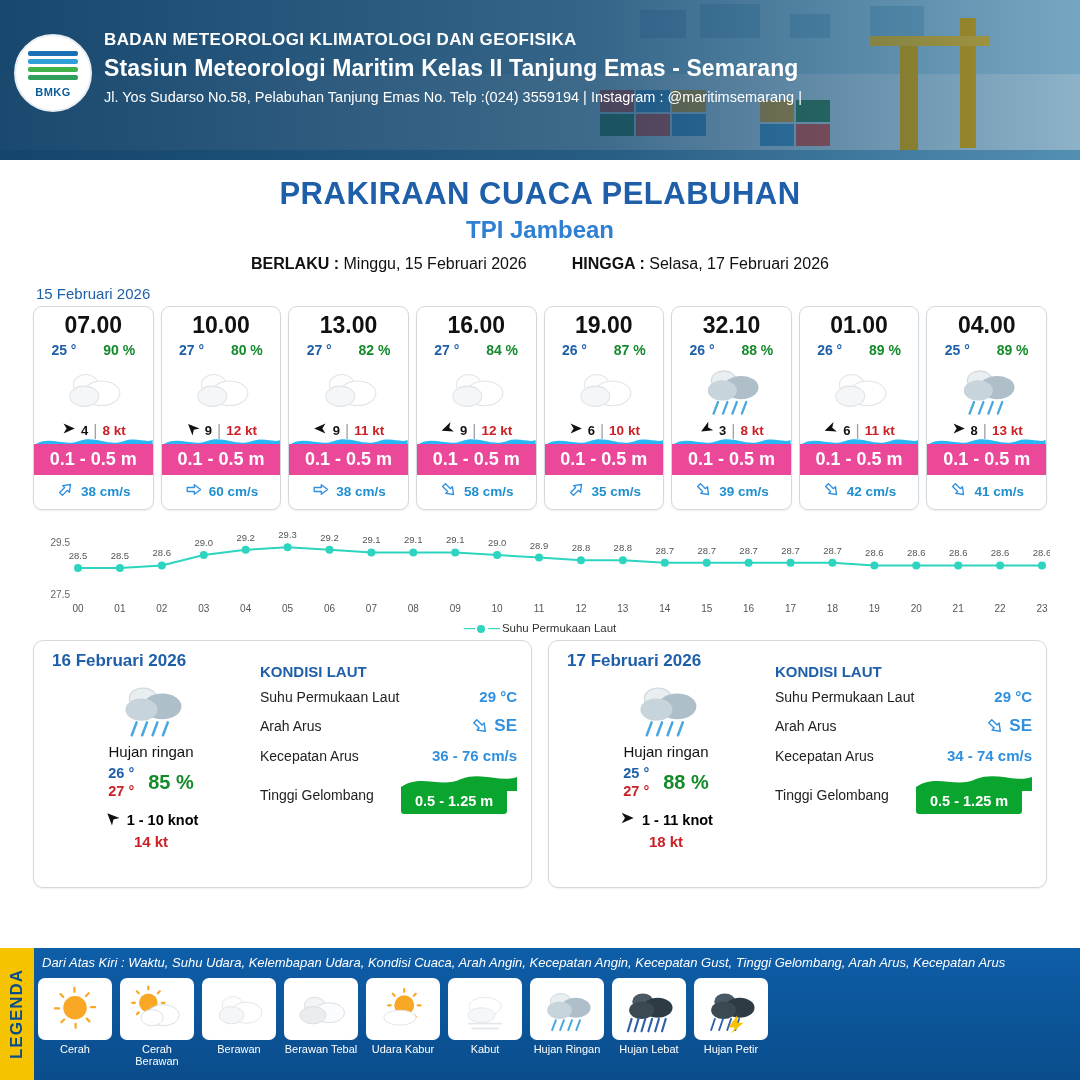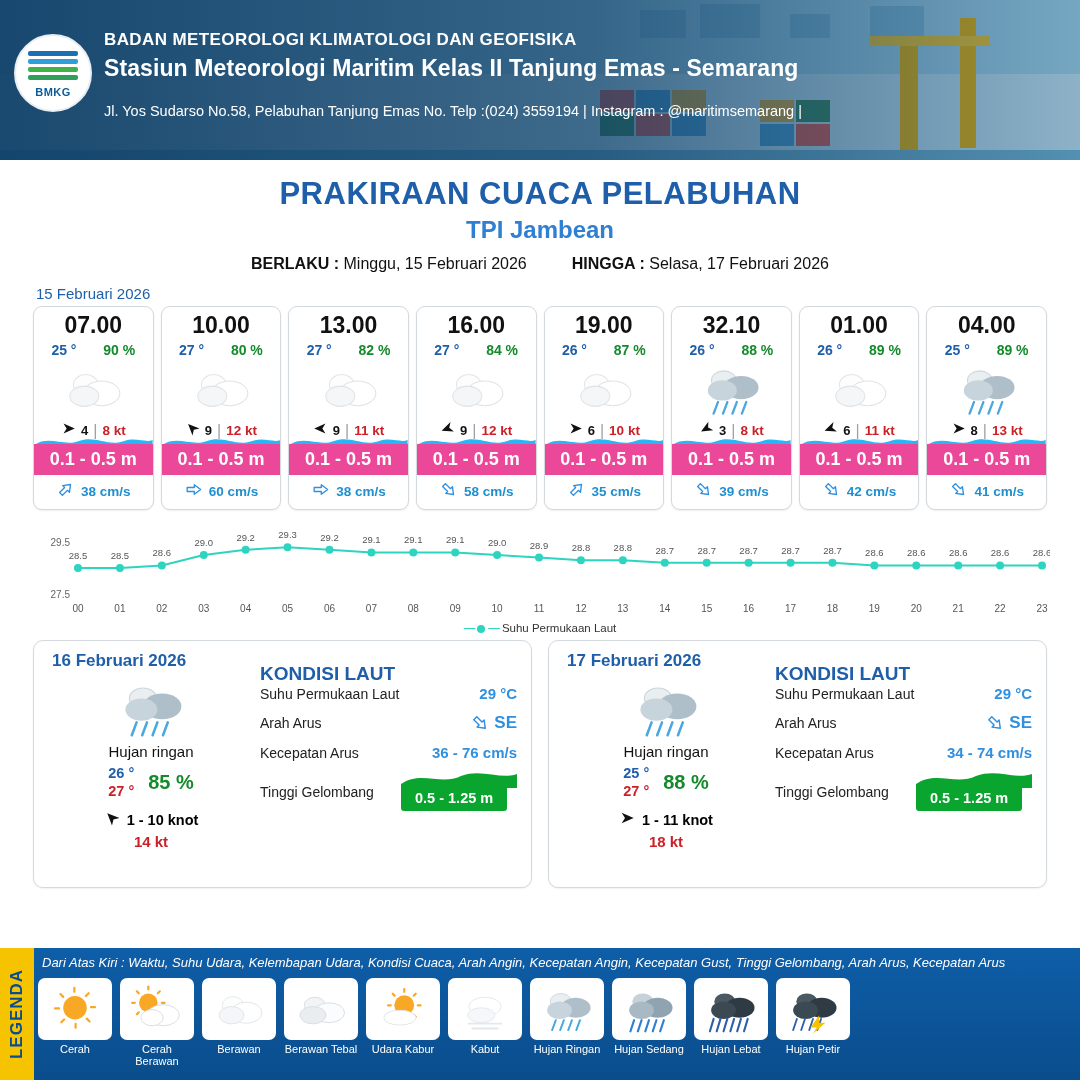--- a/index.html
+++ b/index.html
@@ -28,21 +28,21 @@
     width:78px; height:78px; border-radius:50%;
     background:#ffffff; border:2px solid #e8eef3;
     display:flex; flex-direction:column; align-items:center; justify-content:center;
   }
   .logo-sym { width:50px; height:34px; position:relative; }
   .logo-sym .bar { position:absolute; left:0; width:100%; height:5px; border-radius:2px; }
   .logo-txt { font-size:11px; font-weight:bold; color:#0b5b9a; letter-spacing:0.5px; margin-top:3px;}
   .head-text { position:absolute; left:104px; top:30px; color:#fff; }
   .head-line1 { font-size:17px; font-weight:bold; letter-spacing:0.4px; }
   .head-line2 { font-size:23px; font-weight:bold; margin-top:5px; letter-spacing:0.1px;}
-  .head-line3 { font-size:14.5px; margin-top:21px; }
+  .head-line3 { font-size:14.5px; margin-top:7px; }
 
   
   .title-main {
     text-align:center; margin-top:16px;
     font-size:31px; font-weight:bold; color:#1f5fa9; letter-spacing:0.5px;
   }
   .title-sub {
     text-align:center; margin-top:4px;
     font-size:24px; font-weight:bold; color:#2f80d2;
   }
@@ -99,21 +99,21 @@
   .p-icon { height:62px; display:flex; align-items:center; justify-content:center; margin-top:6px;}
   .p-cond { font-size:15px; color:#111; margin-top:4px;}
   .p-tr { display:flex; align-items:center; justify-content:center; gap:14px; margin-top:4px;}
   .p-temps { text-align:left; }
   .p-t1 { color:#1f5fa9; font-weight:bold; font-size:14.5px; }
   .p-t2 { color:#cc2027; font-weight:bold; font-size:14.5px; }
   .p-hum { color:#148a2b; font-weight:bold; font-size:20px; }
   .p-wind { display:flex; align-items:center; justify-content:center; gap:7px; margin-top:10px; font-size:14.5px; font-weight:bold;}
   .p-gust { color:#cc2027; font-weight:bold; font-size:15px; margin-top:4px;}
   .p-right { flex:1; padding-left:6px; }
-  .p-head { font-size:19px; font-weight:bold; color:#1f5fa9; margin:12px 0 0; }
+  .p-head { font-size:15px; font-weight:bold; color:#1f5fa9; margin:12px 0 8px; }
   .p-row { display:flex; justify-content:space-between; align-items:center; margin-bottom:11px; font-size:14px; color:#222;}
   .p-val { color:#2f90e0; font-weight:bold; font-size:15px; }
   .p-val-dir { color:#2f90e0; font-weight:bold; font-size:17px; display:flex; align-items:center; gap:4px;}
   .p-wavebox { position:relative; margin-top:-4px; }
   .p-wavebadge {
     background:#0aa52e; color:#fff; font-weight:bold; font-size:14.5px;
     padding:5px 14px; border-radius:3px; display:inline-block;
   }
 
   
@@ -794,35 +794,20 @@
             <line x1="45" y1="58" x2="39" y2="74" stroke="#4aa8e0" stroke-width="3.2" stroke-linecap="round"></line>
             <line x1="58" y1="58" x2="52" y2="74" stroke="#4aa8e0" stroke-width="3.2" stroke-linecap="round"></line>
             <line x1="71" y1="58" x2="65" y2="74" stroke="#4aa8e0" stroke-width="3.2" stroke-linecap="round"></line>
           </svg>
         </div>
     <div class="leg-cap">Hujan Ringan</div>
       </div>
       <div class="leg-item">
         <div class="leg-box">
           <svg width="62" height="52" viewBox="0 0 100 80">
-            <ellipse cx="40" cy="28" rx="17" ry="13" fill="#c6d1d8"></ellipse>
-            <ellipse cx="64" cy="38" rx="24" ry="16" fill="#8fa3b0"></ellipse>
-            <ellipse cx="38" cy="42" rx="20" ry="14" fill="#a9b9c3"></ellipse>
-            <line x1="26" y1="58" x2="20" y2="76" stroke="#2f7fd0" stroke-width="3.4" stroke-linecap="round"></line>
-            <line x1="38" y1="58" x2="32" y2="76" stroke="#2f7fd0" stroke-width="3.4" stroke-linecap="round"></line>
-            <line x1="50" y1="58" x2="44" y2="76" stroke="#2f7fd0" stroke-width="3.4" stroke-linecap="round"></line>
-            <line x1="62" y1="58" x2="56" y2="76" stroke="#2f7fd0" stroke-width="3.4" stroke-linecap="round"></line>
-            <line x1="74" y1="58" x2="68" y2="76" stroke="#2f7fd0" stroke-width="3.4" stroke-linecap="round"></line>
-          </svg>
-        </div>
-    <div class="leg-cap">Hujan Sedang</div>
-      </div>
-      <div class="leg-item">
-        <div class="leg-box">
-          <svg width="62" height="52" viewBox="0 0 100 80">
             <ellipse cx="40" cy="28" rx="17" ry="13" fill="#4a5963"></ellipse>
             <ellipse cx="64" cy="38" rx="24" ry="16" fill="#2f3b44"></ellipse>
             <ellipse cx="38" cy="42" rx="20" ry="14" fill="#3b4953"></ellipse>
             <line x1="22" y1="56" x2="16" y2="76" stroke="#2f5fa8" stroke-width="3.4" stroke-linecap="round"></line>
             <line x1="33" y1="56" x2="27" y2="76" stroke="#2f5fa8" stroke-width="3.4" stroke-linecap="round"></line>
             <line x1="44" y1="56" x2="38" y2="76" stroke="#2f5fa8" stroke-width="3.4" stroke-linecap="round"></line>
             <line x1="55" y1="56" x2="49" y2="76" stroke="#2f5fa8" stroke-width="3.4" stroke-linecap="round"></line>
             <line x1="66" y1="56" x2="60" y2="76" stroke="#2f5fa8" stroke-width="3.4" stroke-linecap="round"></line>
             <line x1="77" y1="56" x2="71" y2="76" stroke="#2f5fa8" stroke-width="3.4" stroke-linecap="round"></line>
           </svg>

